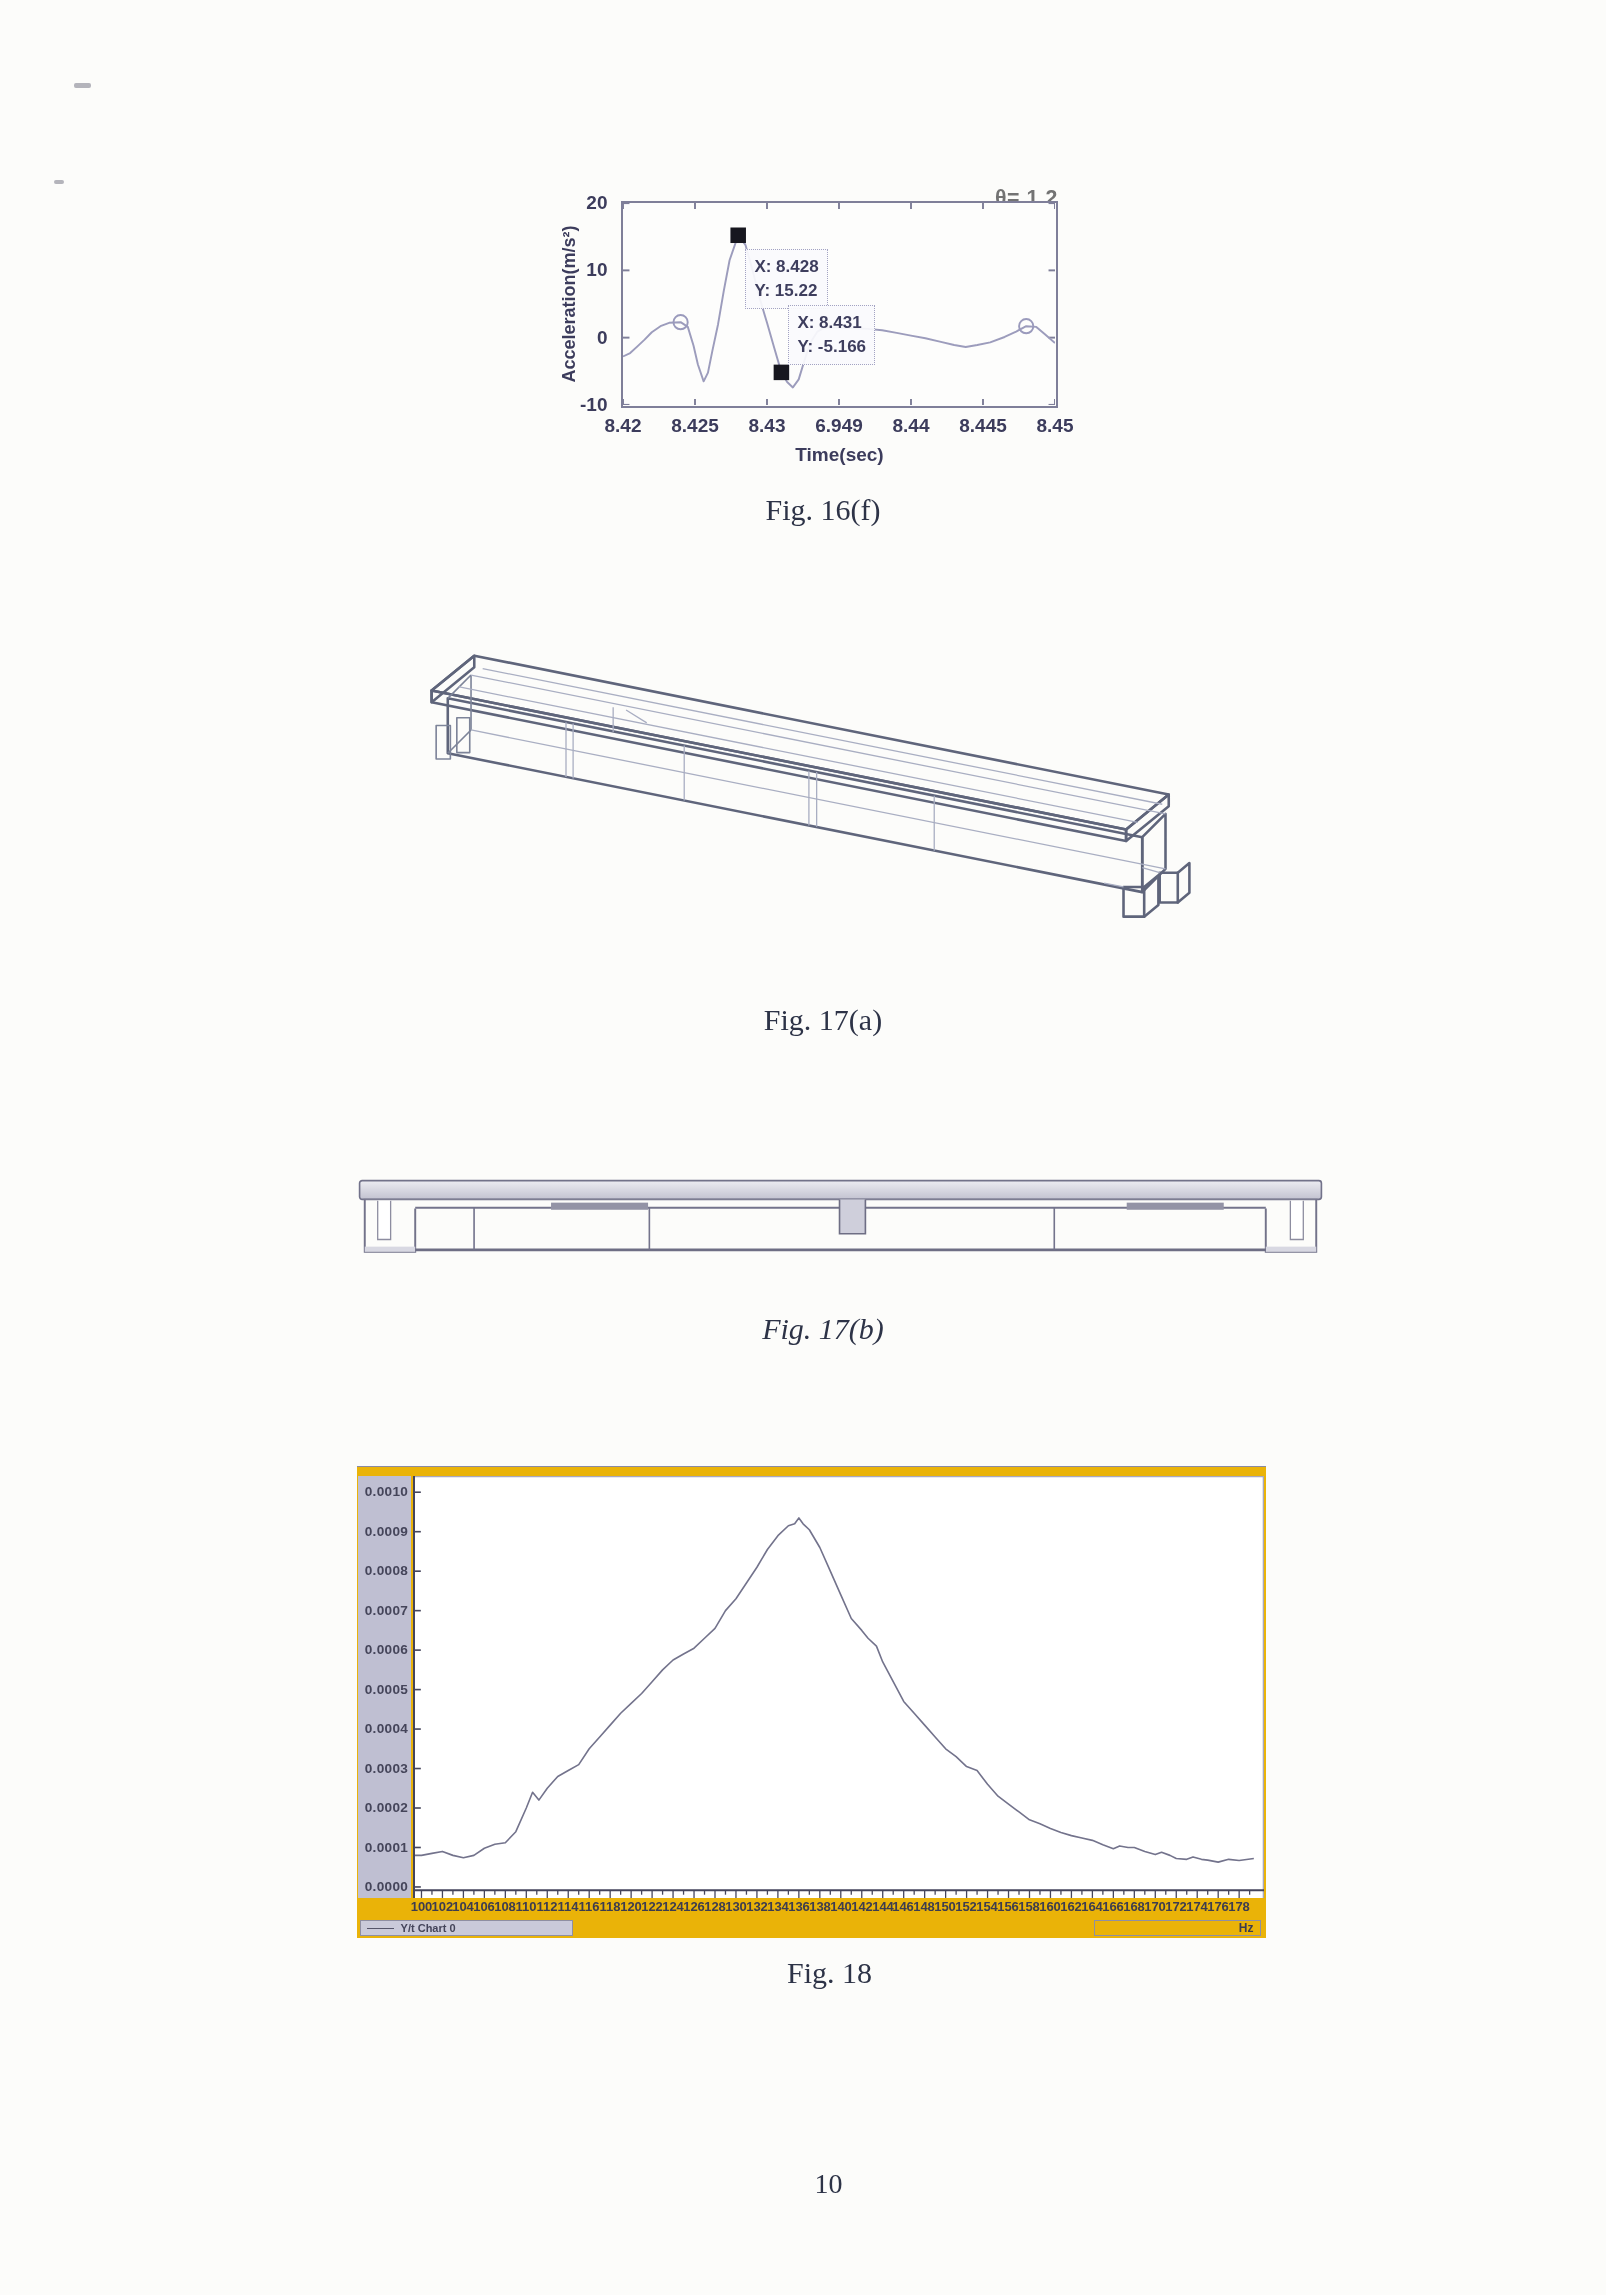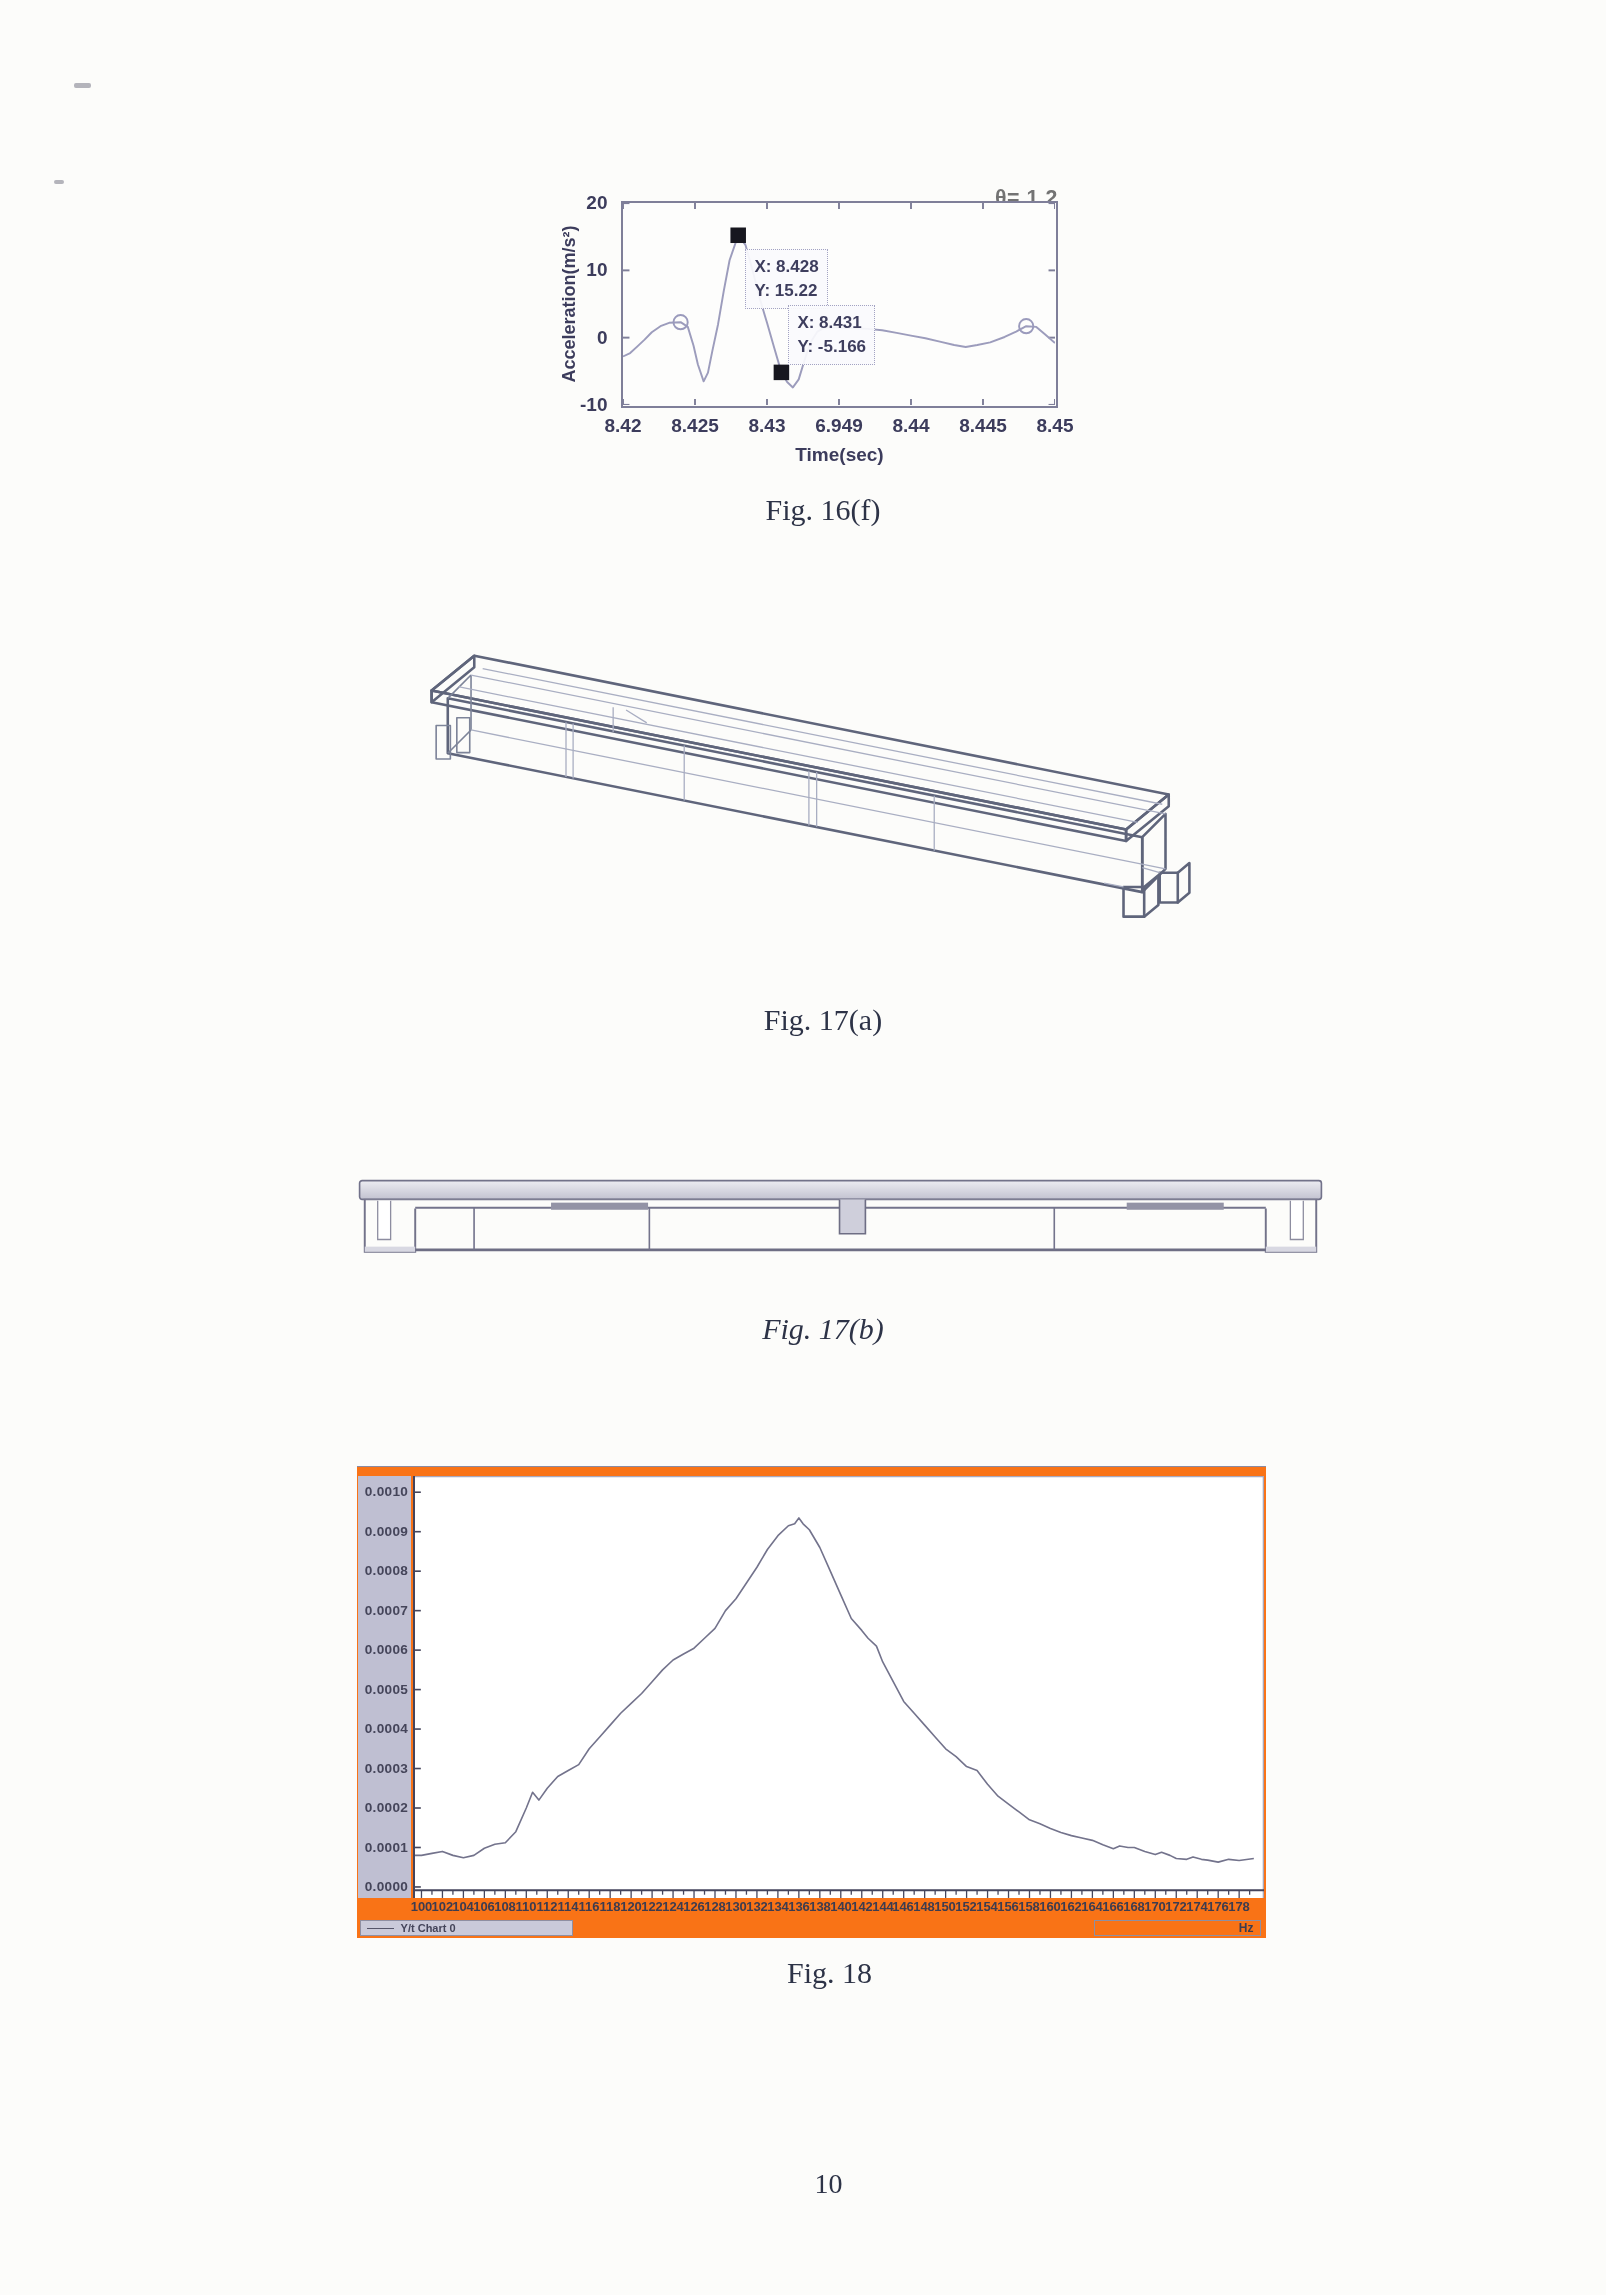--- a/index.html
+++ b/index.html
@@ -35,21 +35,21 @@
     color:#2d3347;text-align:center;}
   .pagenum{position:absolute;left:764px;top:2168px;width:129px;text-align:center;
     font-family:"Liberation Serif",serif;font-size:28px;color:#2d3347;}
 
   
   .f17a{position:absolute;left:419px;top:635px;width:805px;height:292px;}
   .f17b{position:absolute;left:357px;top:1178px;width:967px;height:81px;}
 
   
   .f18{position:absolute;left:357px;top:1466px;width:909px;height:472px;
-    background:#f97316;border-top:1.9px solid #8a8aa2;box-sizing:border-box;}
+    background:#eab308;border-top:1.9px solid #8a8aa2;box-sizing:border-box;}
   .f18-ylabels{position:absolute;left:1.3px;top:9px;width:53px;height:422px;background:#bfbfd2;}
   .f18-ylabels span{position:absolute;right:3.2px;width:49px;text-align:right;
     font-size:13.6px;font-weight:600;color:#45455a;letter-spacing:0.3px;}
   .f18-plotwrap{position:absolute;left:56px;top:9px;width:851px;height:422px;
     background:#ffffff;border-left:2.6px solid #45455c;box-sizing:border-box;}
   .f18-xlabels{position:absolute;left:58px;top:432px;width:849px;height:18px;}
   .f18-xlabels span{position:absolute;transform:translateX(-50%);
     font-size:13px;font-weight:700;color:#3c3c50;}
   .f18-legend{position:absolute;left:2.6px;top:453px;width:213px;height:16px;
     background:#cacada;border:0.6px solid #8f8fa2;display:flex;align-items:center;gap:6.5px;

